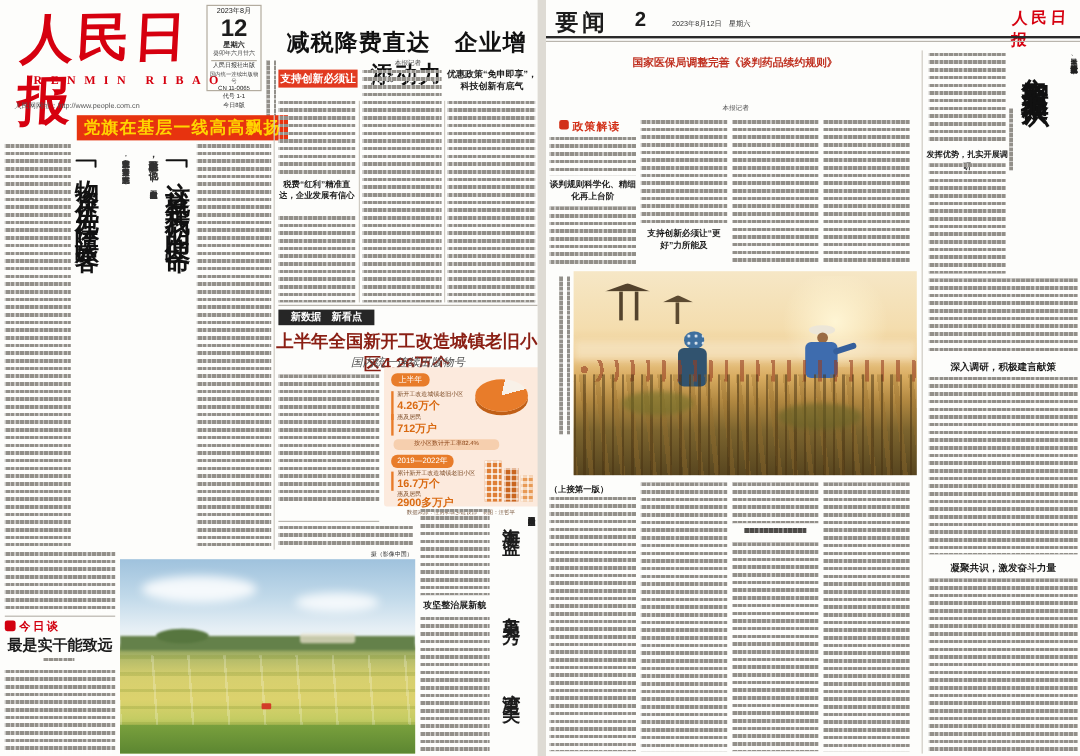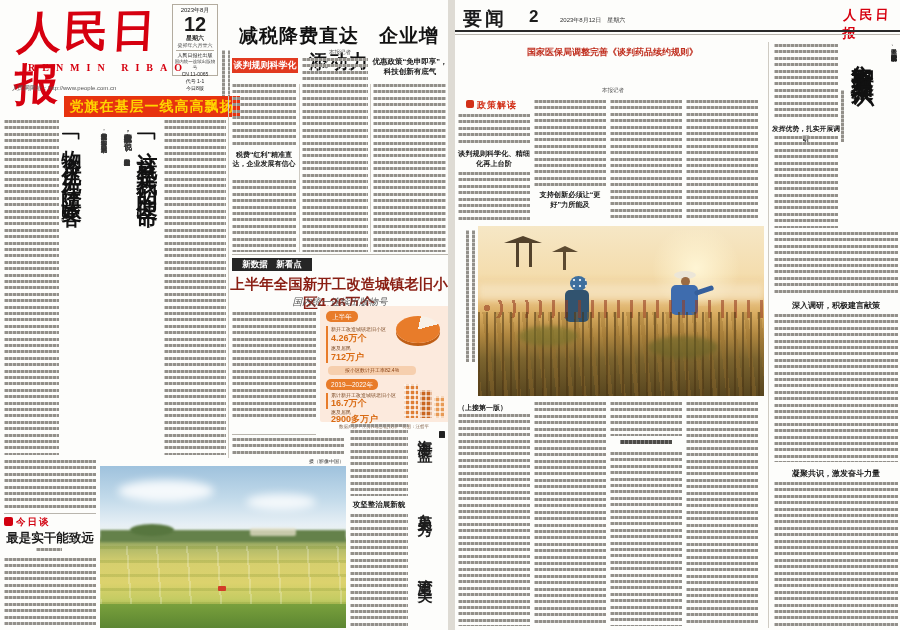--- a/index.html
+++ b/index.html
@@ -71,21 +71,21 @@
     <div class="abs sim" style="left:4px;top:460px;width:92px;height:50px;"></div>
     <div class="abs rule-h" style="left:4px;top:513px;width:92px;height:1px;"></div>
     <div class="abs" style="left:4px;top:517px;width:9px;height:9px;background:#d2000f;border-radius:2px;"></div>
     <div class="abs b" style="left:16px;top:516px;font-size:9.5px;color:#d2000f;letter-spacing:2px;">今日谈</div>
     <div class="abs b ctr" style="left:2px;top:530px;width:96px;font-size:12.5px;">最是实干能致远</div>
     <div class="abs sim" style="left:36px;top:548px;width:26px;height:5px;"></div>
     <div class="abs sim" style="left:4px;top:558px;width:92px;height:70px;"></div>
 
     <div class="abs b ctr" style="left:230px;top:23px;width:218px;font-size:19px;letter-spacing:1px;color:#111;">减税降费直达　企业增添动力</div>
     <div class="abs ctr" style="left:232px;top:49px;width:216px;font-size:5.5px;color:#555;">本报记者</div>
-    <div class="abs b ctr" style="left:232px;top:58px;width:66px;height:15px;line-height:15px;background:#e23a20;color:#fff;font-size:9px;">谈判规则科学化</div>
+    <div class="abs b ctr" style="left:232px;top:58px;width:66px;height:15px;line-height:15px;background:#e23a20;color:#fff;font-size:9px;">支持创新必须让</div>
     <div class="abs sim" style="left:302px;top:58px;width:66px;height:22px;"></div>
     <div class="abs b ctr" style="left:372px;top:57px;width:76px;font-size:7.5px;line-height:10px;">优惠政策“免申即享”，科技创新有底气</div>
     <div class="abs sim" style="left:232px;top:84px;width:64px;height:62px;"></div>
     <div class="abs b ctr" style="left:230px;top:150px;width:68px;font-size:7px;line-height:9px;">税费“红利”精准直达，企业发展有信心</div>
     <div class="abs sim" style="left:232px;top:180px;width:64px;height:72px;"></div>
     <div class="abs rule-v" style="left:299px;top:84px;width:1px;height:168px;"></div>
     <div class="abs sim" style="left:302px;top:84px;width:66px;height:168px;"></div>
     <div class="abs rule-v" style="left:370px;top:84px;width:1px;height:168px;"></div>
     <div class="abs sim" style="left:373px;top:84px;width:73px;height:168px;"></div>
 

